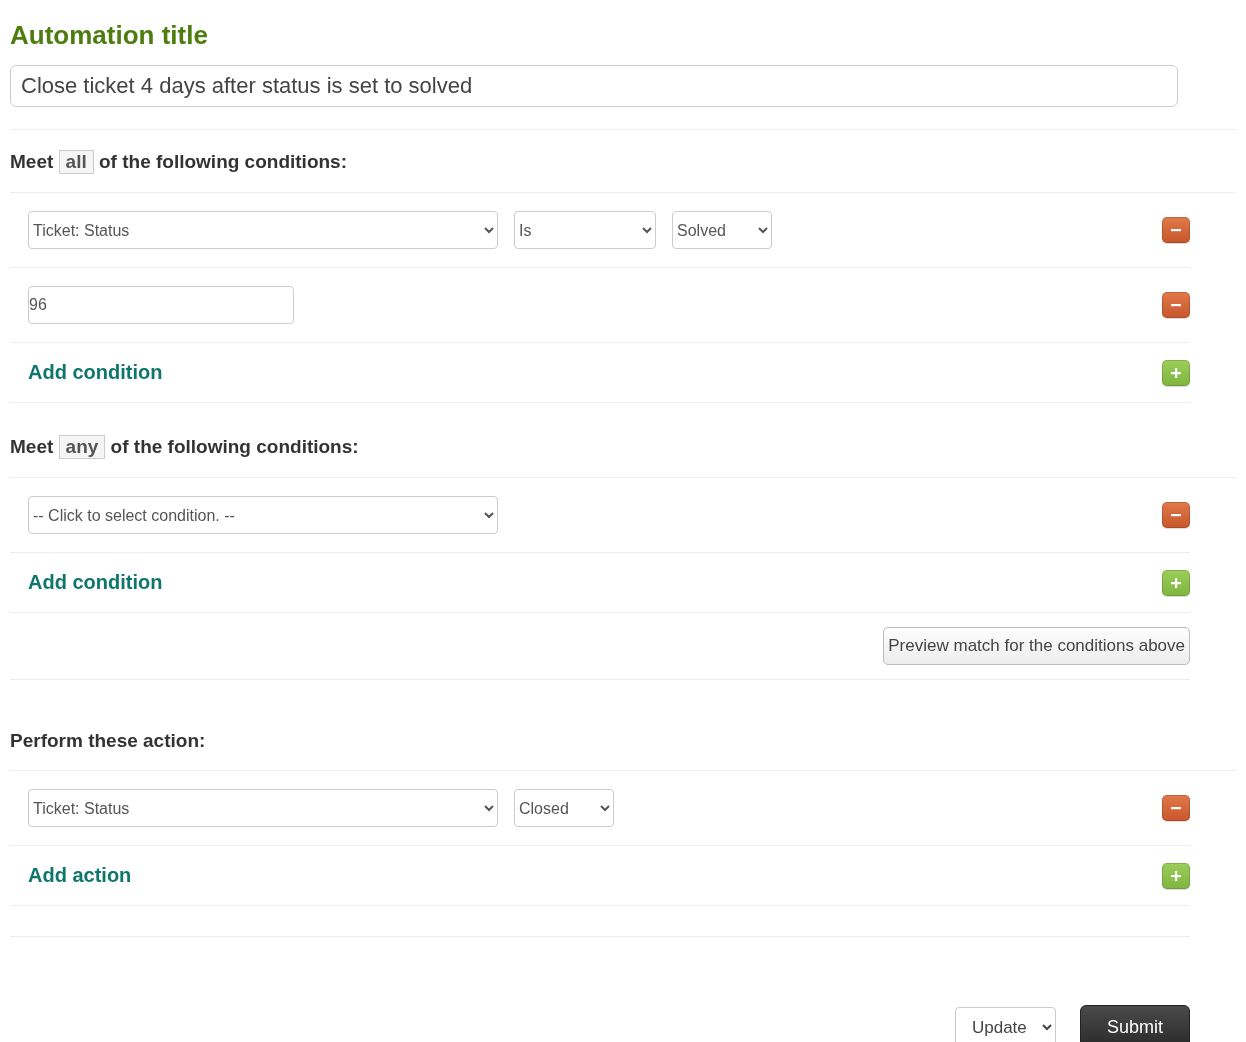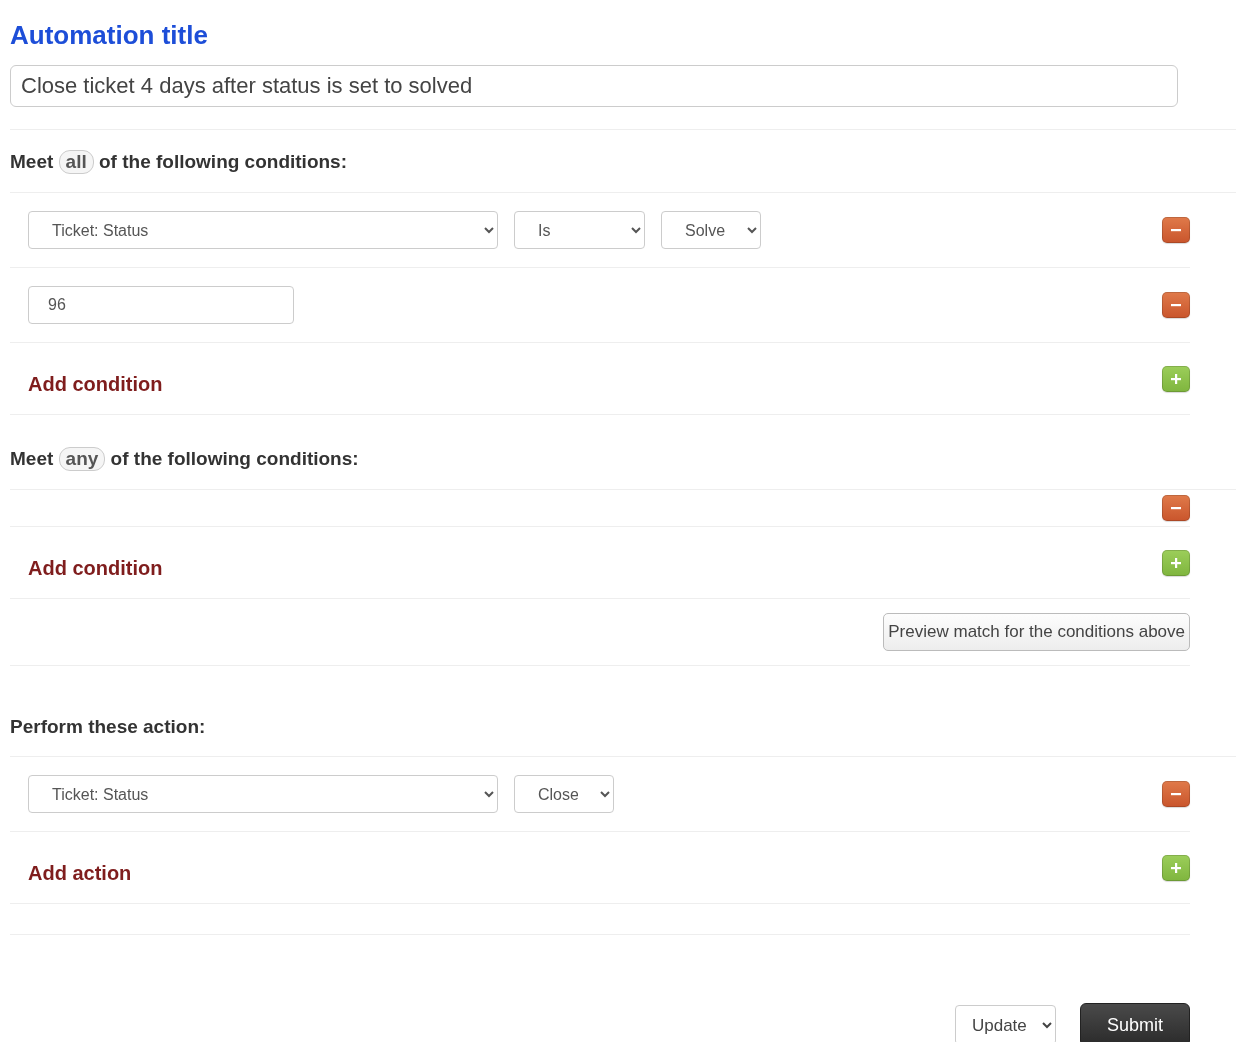--- a/index.html
+++ b/index.html
@@ -8,21 +8,21 @@
     padding: 10px;
     font-family: -apple-system, BlinkMacSystemFont, "Segoe UI", Helvetica, Arial, sans-serif;
     font-size: 16px;
     color: #333;
     background: #fff;
     width: 1246px;
   }
   h2.page-title {
     font-size: 26px;
     font-weight: 700;
-    color: #1d4ed8;
+    color: #4d7c0f;
     margin: 10px 0 14px 0;
   }
   .title-input {
     width: 1168px;
     height: 42px;
     padding: 6px 10px;
     font-size: 22px;
     color: #444;
     border: 1px solid #ccc;
     border-radius: 6px;
@@ -36,52 +36,51 @@
     font-size: 19px;
     font-weight: 700;
     color: #333;
     border-bottom: 1px solid #eee;
   }
   .section-header .qual {
     display: inline-block;
     border: 1px solid #ccc;
     background: #f5f5f5;
     padding: 0px 6px;
-    border-radius: 11px;
+    border-radius: 0;
     font-weight: 700;
     color: #555;
   }
   .row {
     display: flex;
     align-items: center;
     padding: 18px 0 18px 18px;
     border-bottom: 1px solid #eee;
     width: 1180px;
     position: relative;
   }
   .row select, .row input[type=text] {
     height: 38px;
     border: 1px solid #ccc;
     border-radius: 4px;
     background: #fff;
     font-size: 16px;
     color: #555;
-    padding: 4px 19px;
+    padding: 4px 0;
     margin-right: 16px;
   }
   select.field-select { width: 470px; }
-  select.op-select    { width: 131px; }
+  select.op-select    { width: 142px; }
   select.op-wide      { width: 215px; }
   select.val-select   { width: 100px; }
   input.val-input     { width: 266px; }
   .add-label {
     font-size: 20px;
     font-weight: 700;
-    color: #7f1d1d;
-    margin-top: 12px;
+    color: #0f766e;
   }
   .icon-btn {
     position: absolute;
     right: 0;
     top: 50%;
     transform: translateY(-50%);
     width: 28px;
     height: 26px;
     border-radius: 5px;
     display: flex;
@@ -192,20 +191,23 @@
       </svg>
   </div>
 </div>
 
 
 <div class="section-header" style="margin-top:12px">
   <span>Meet </span><span class="qual">any</span><span> of the following conditions:</span>
 </div>
 
 <div class="row">
+  <select class="field-select">
+    <option>-- Click to select condition. --</option>
+  </select>
   <div class="icon-btn icon-remove">
     <svg viewBox="0 0 14 14">
         <rect x="2" y="6" width="10" height="2.2" fill="#fff"></rect>
       </svg>
   </div>
 </div>
 
 <div class="row">
   <span class="add-label">Add condition</span>
   <div class="icon-btn icon-add">

